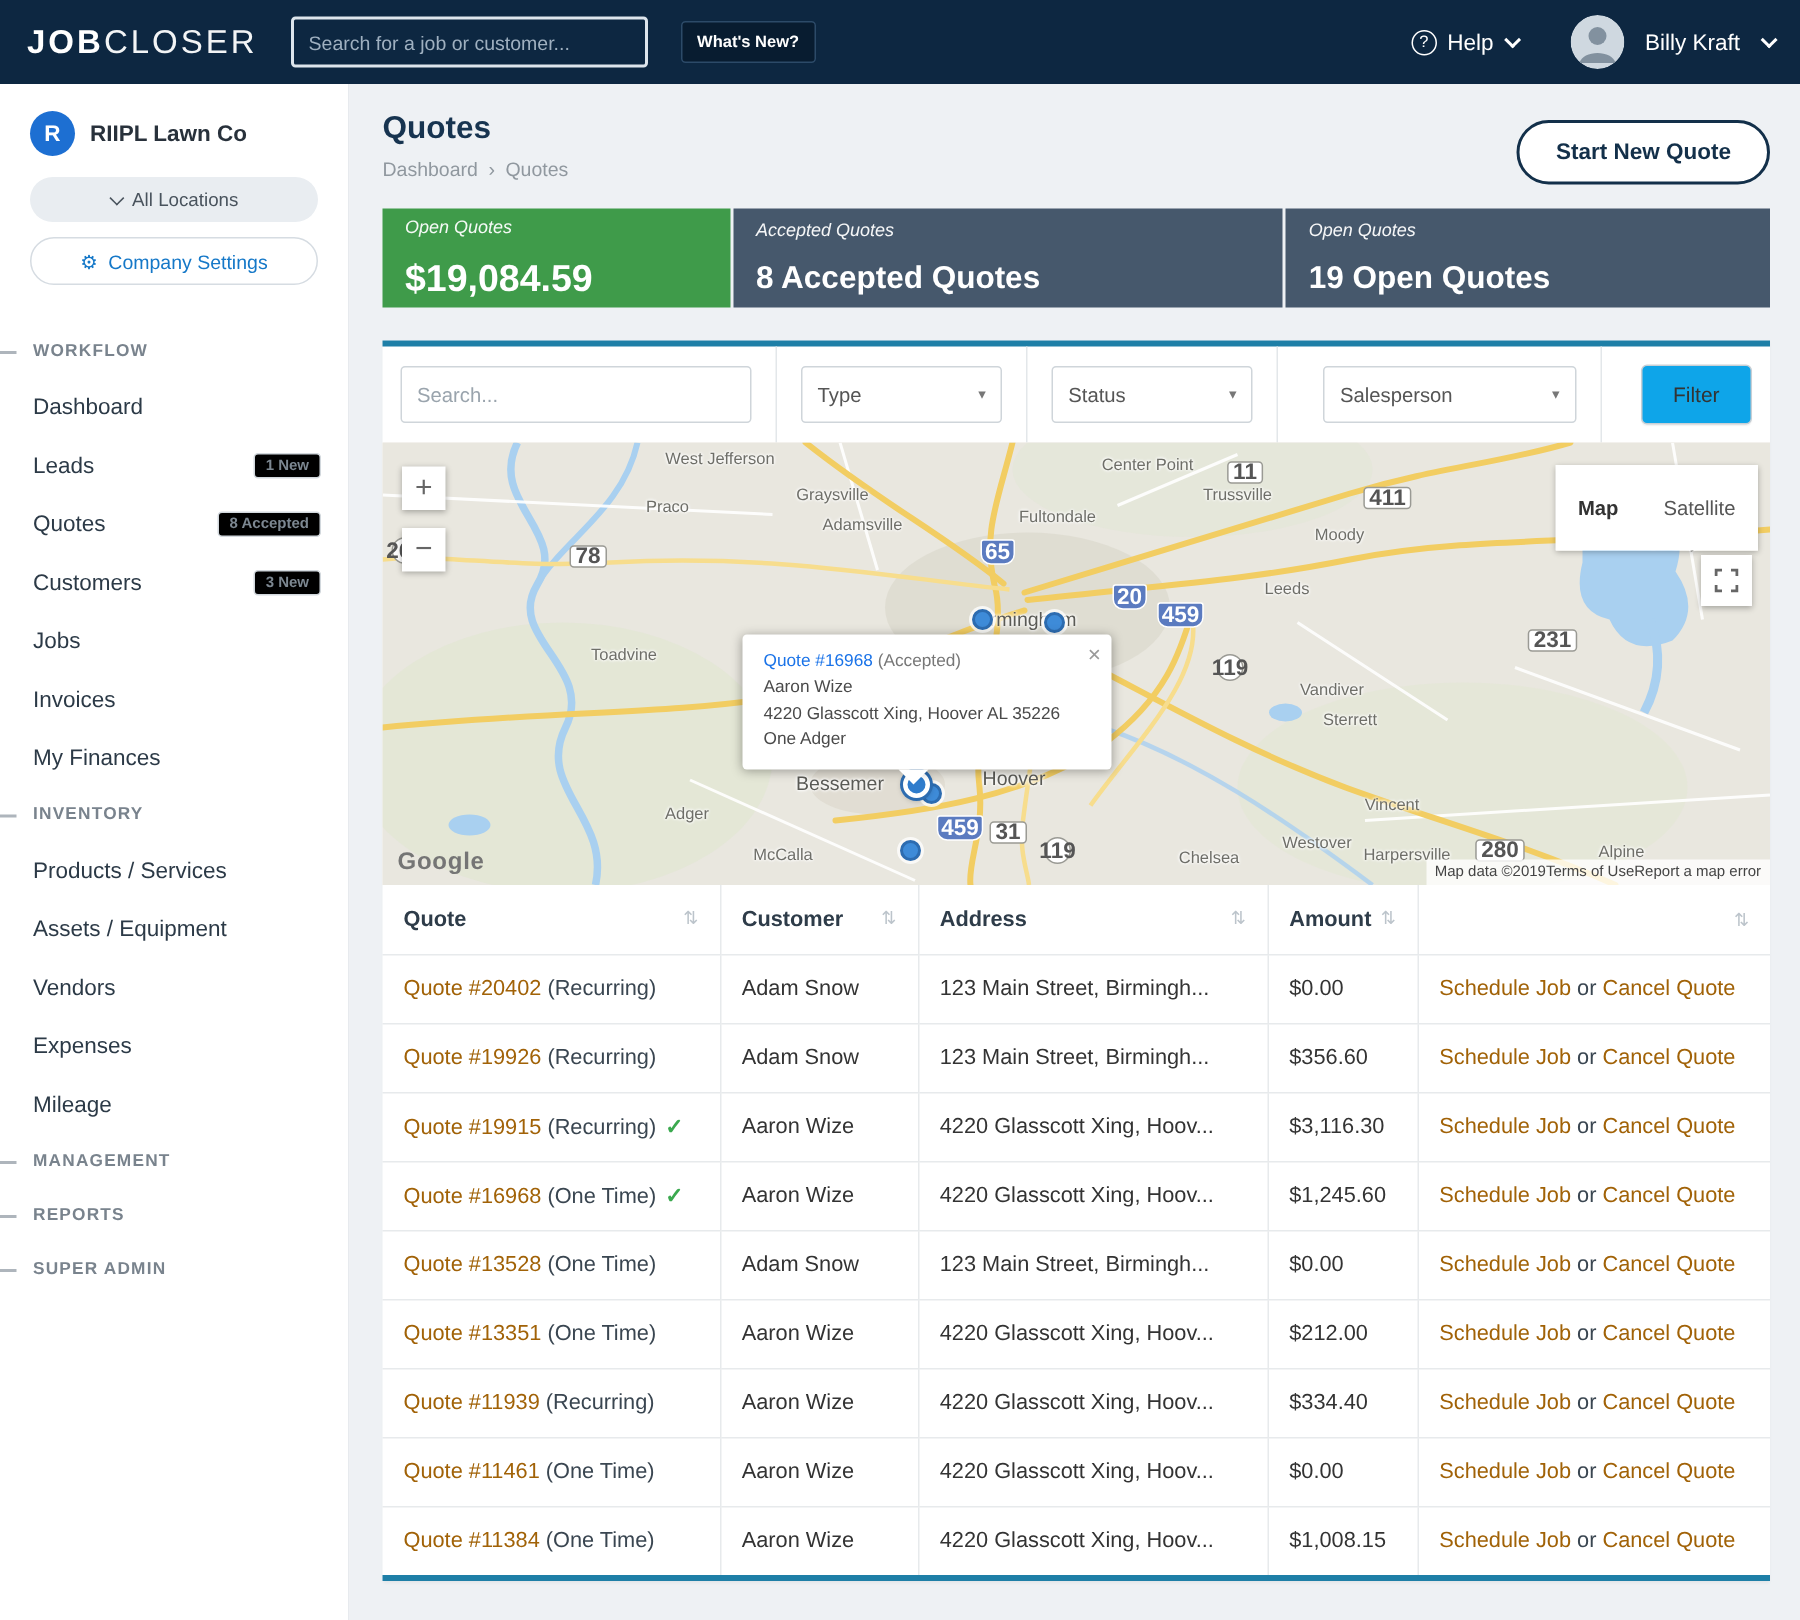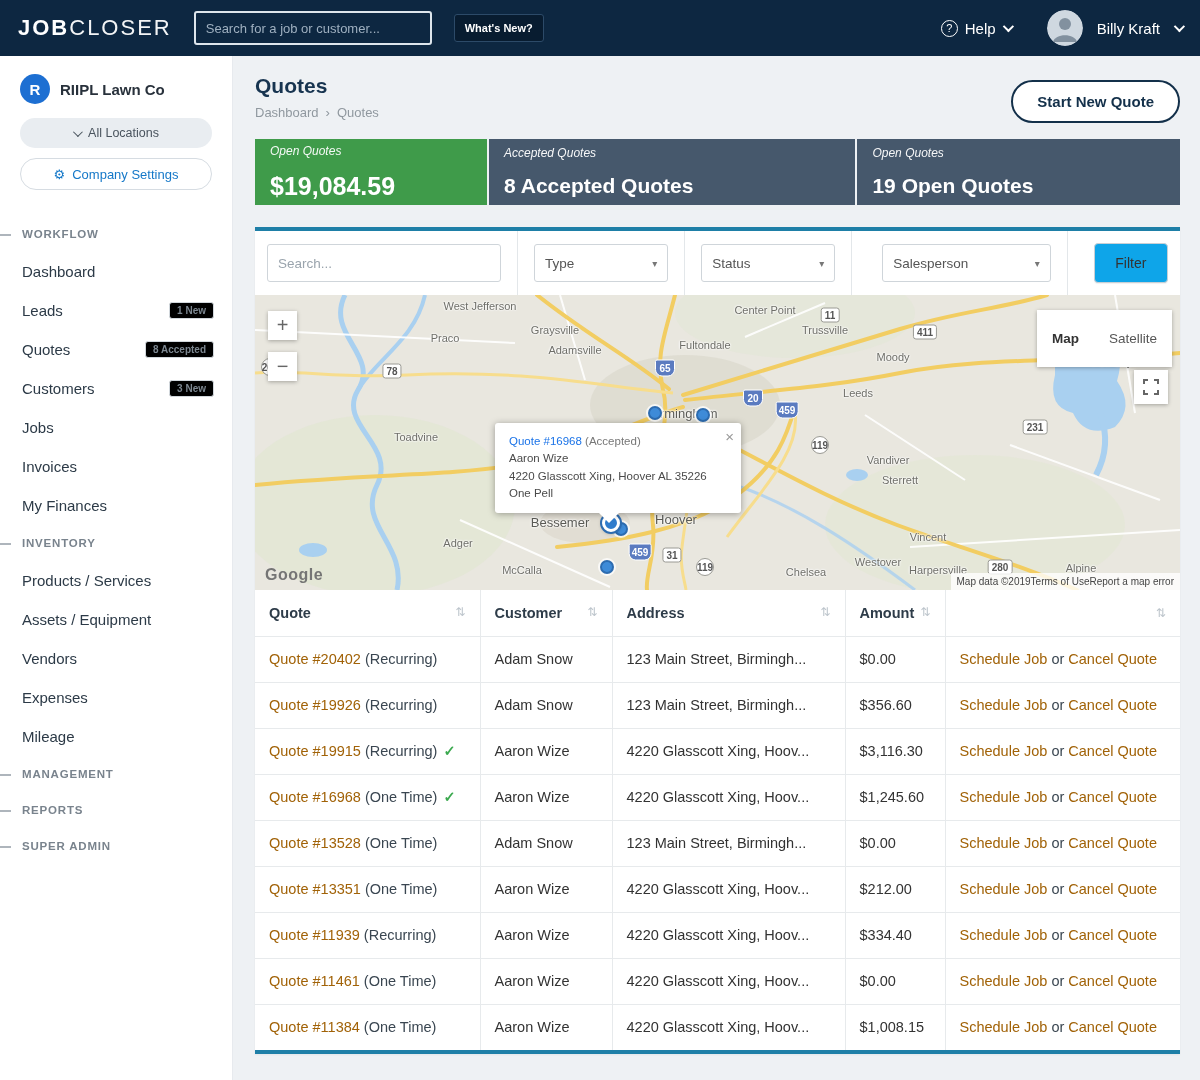--- a/index.html
+++ b/index.html
@@ -98,21 +98,21 @@
   .filter-btn { width:78px; height:40px; margin-left:26px; background:#0ea5e9;
     border:1px solid #c8cfd5; border-radius:4px; font-size:14px; color:#333;
     font-family:inherit; cursor:pointer; box-shadow:0 1px 1px rgba(0,0,0,.06); }
 
   
   .map { position:relative; height:295px; background:#e9e7df; overflow:hidden; }
   .map svg.base { position:absolute; left:0; top:0; }
   .mlabel { position:absolute; font-size:11px; color:#6e6e68; white-space:nowrap;
     transform:translate(-50%,-50%); text-shadow:0 0 2px #fff,0 0 2px #fff,0 0 3px #fff; z-index:2; }
   .mlabel.big { font-size:13px; color:#5a5a55; }
-  .shield { position:absolute; transform:translate(-50%,-50%); font-size:10px; font-weight:bold;
+  .shield { position:absolute; transform:translate(-50%,-50%); font-size:15px; font-weight:bold;
     display:flex; align-items:center; justify-content:center; z-index:2; }
   .shield.i { min-width:20px; height:17px; background:#5b7bc0; color:#fff;
     border-radius:2px 2px 7px 7px; border:1px solid #fff; padding:0 2px; }
   .shield.us { min-width:18px; height:15px; background:#fff; color:#555;
     border:1px solid #9a9a94; border-radius:3px; padding:0 3px; }
   .shield.st { width:18px; height:18px; background:#fff; color:#555;
     border:1px solid #9a9a94; border-radius:50%; }
   .marker { position:absolute; width:14px; height:14px; border-radius:50%; background:#3e8bd8;
     border:2px solid #2d6cb0; transform:translate(-50%,-50%);
     box-shadow:0 0 0 2px rgba(255,255,255,.75); z-index:3; cursor:pointer; }
@@ -390,21 +390,21 @@
         <span class="marker" style="left:352px;top:272px"></span>
 
         <div class="iw">
           <span class="iw-close">×</span>
           <div class="l1">
             <a>Quote #16968</a>
             <span class="status">(Accepted)</span>
           </div>
           <div>Aaron Wize</div>
           <div>4220 Glasscott Xing, Hoover AL 35226</div>
-          <div>One Pell</div>
+          <div>One Adger</div>
         </div>
 
         <div class="zoomctl">
           <div class="zbtn">+</div>
           <div class="zbtn">−</div>
         </div>
         <div class="maptype">
           <div class="mt active">Map</div>
           <div class="mt">Satellite</div>
         </div>

